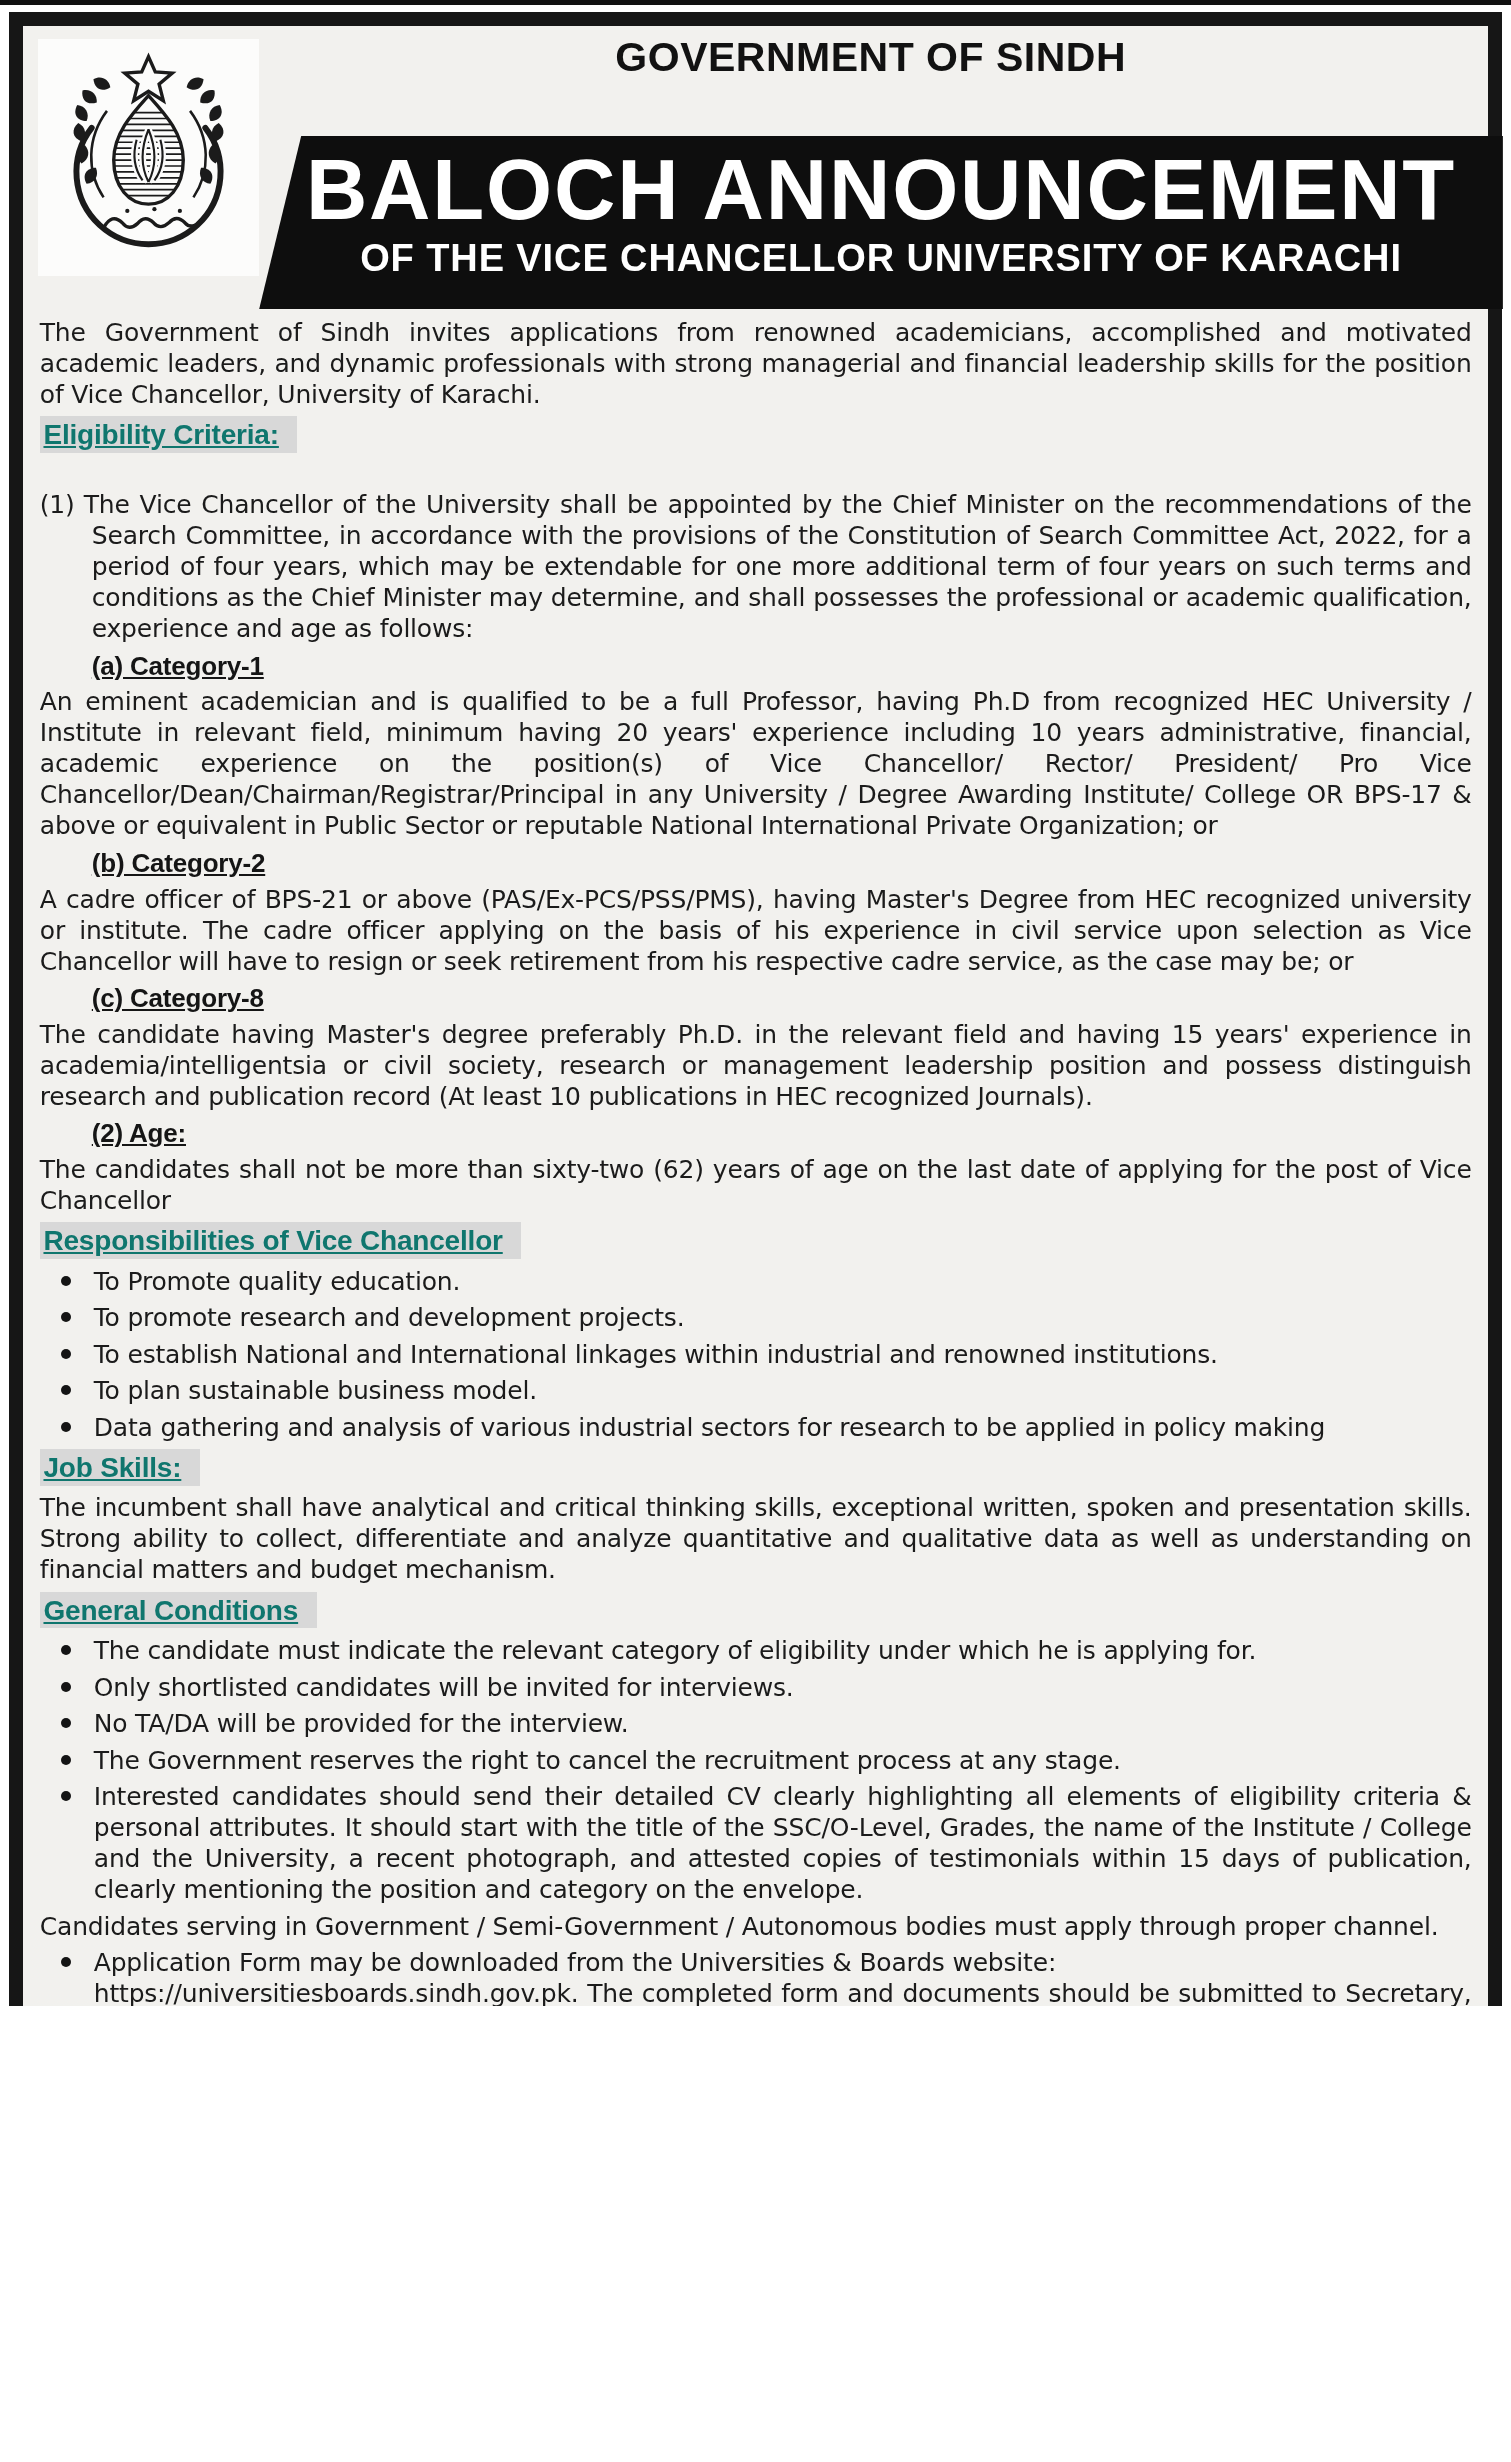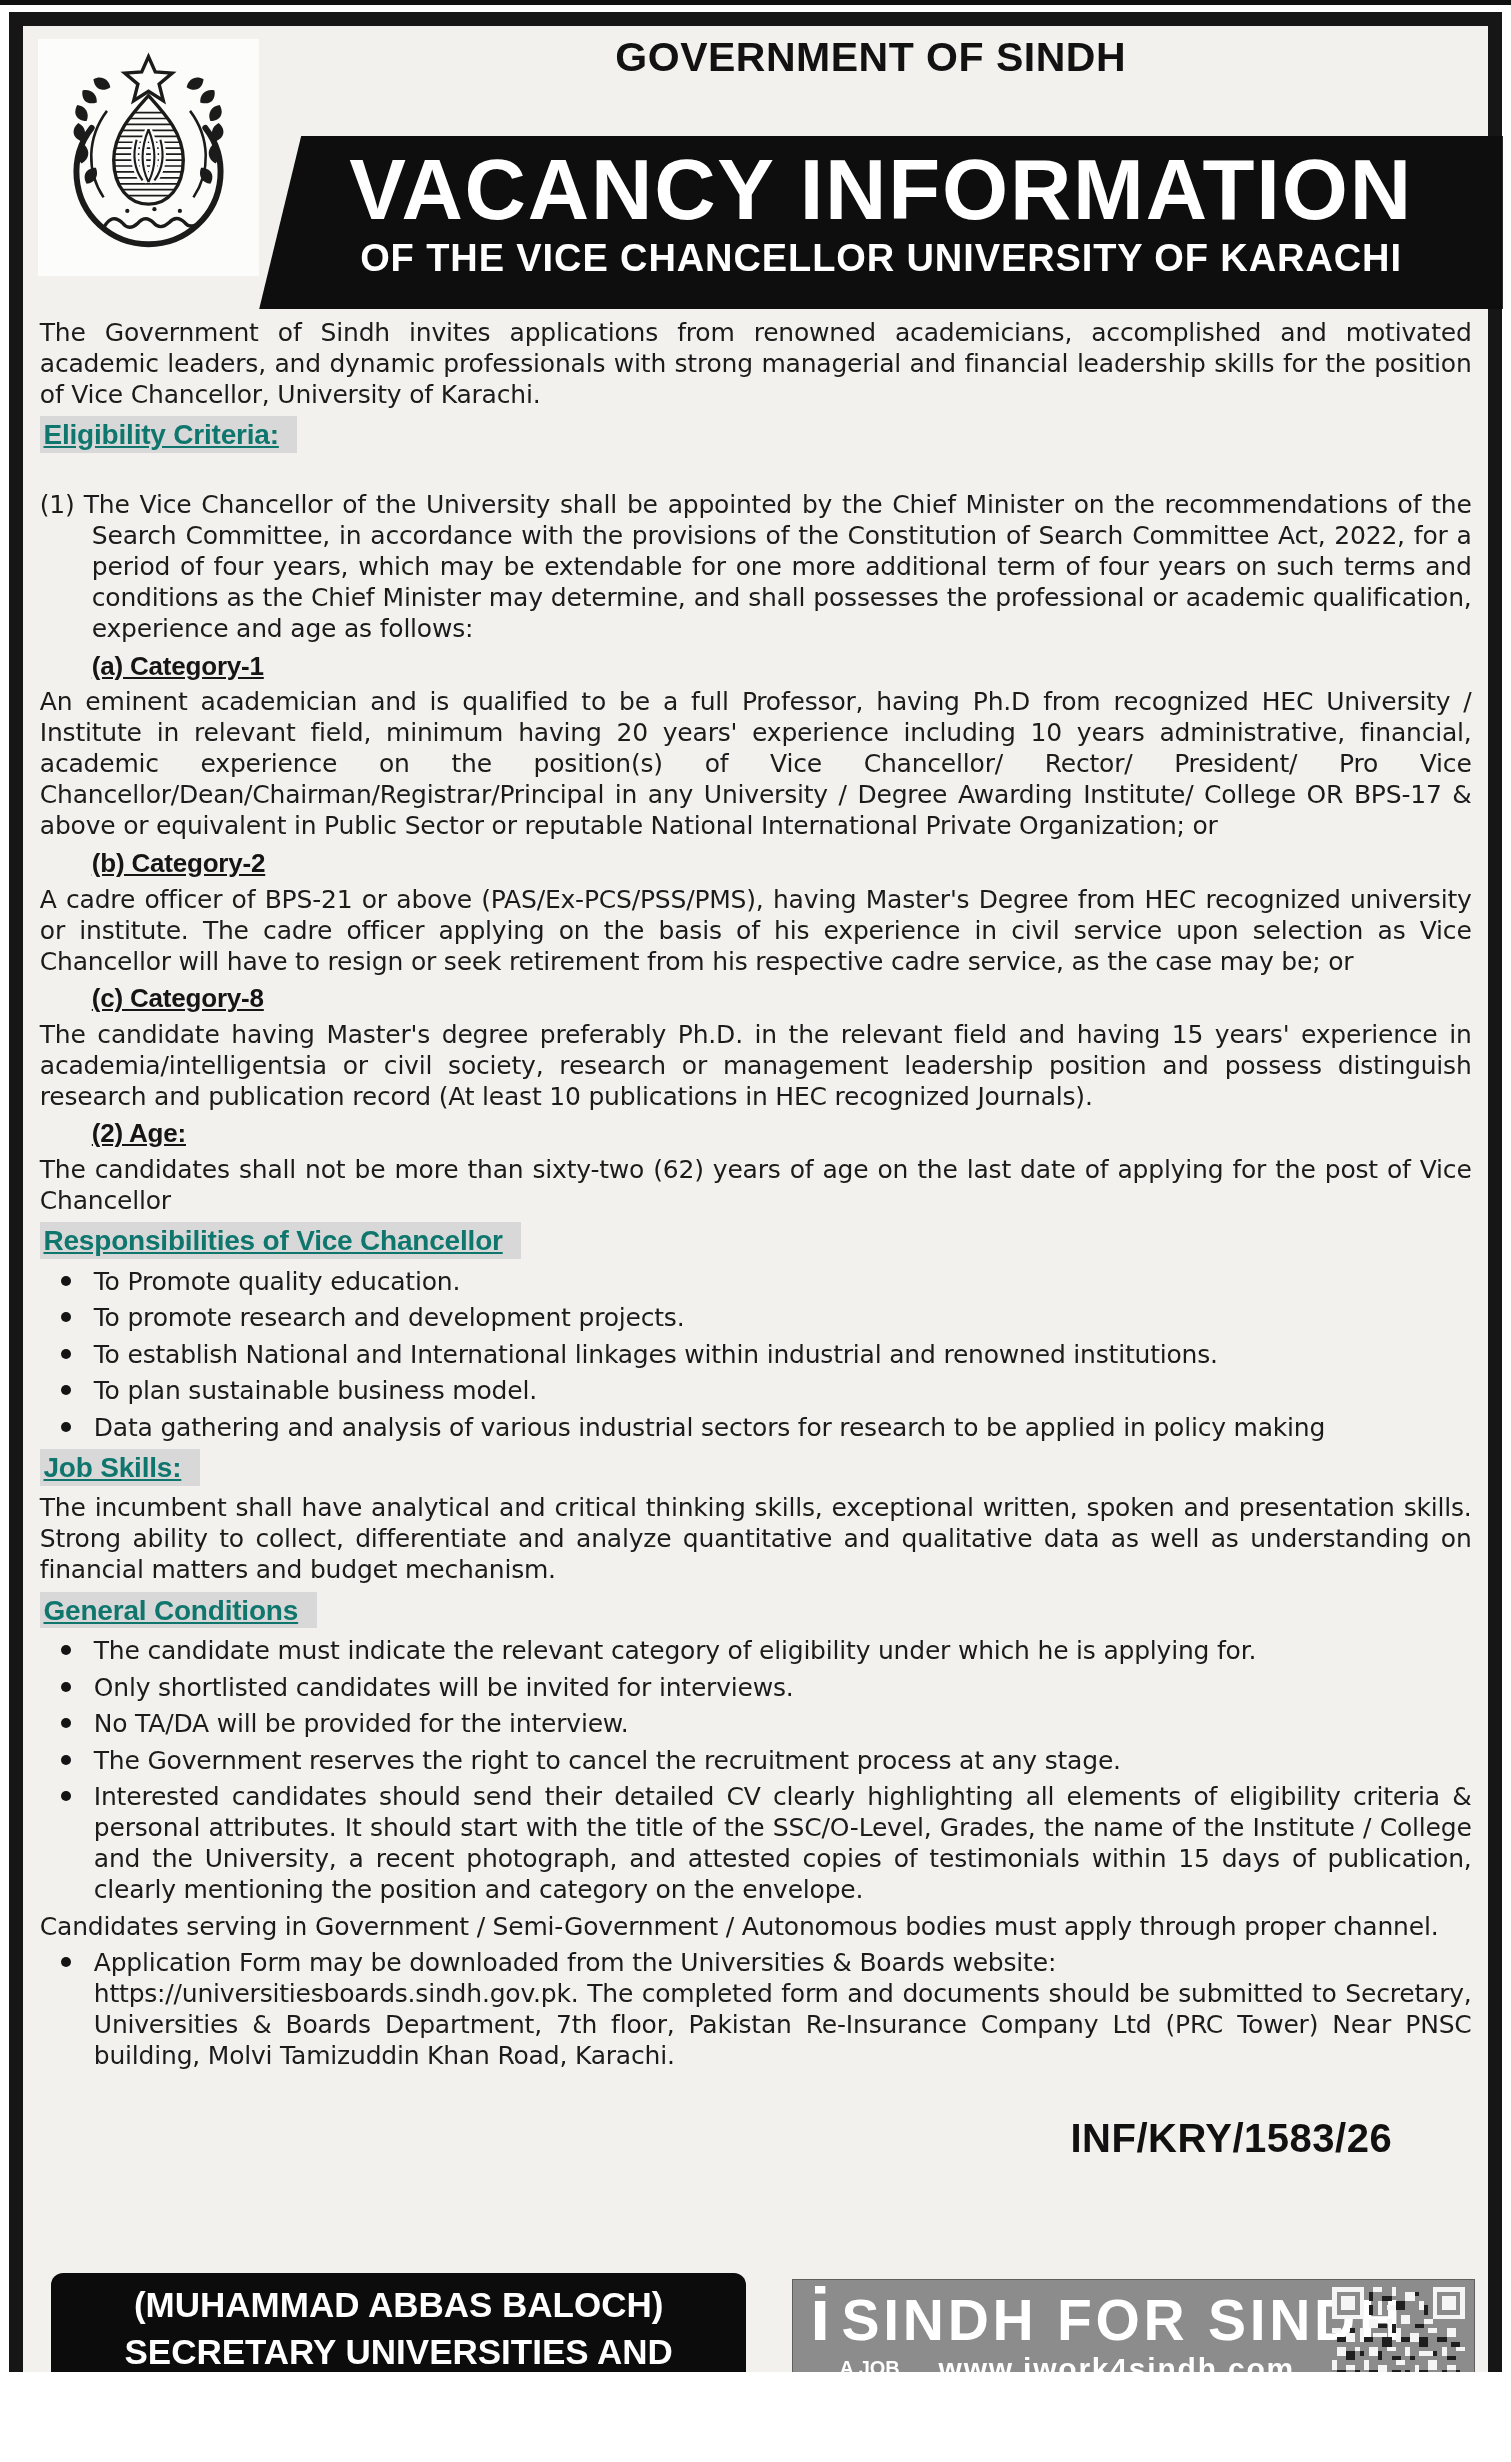--- a/index.html
+++ b/index.html
@@ -1,18 +1,18 @@
 <!DOCTYPE html>
 <html style="font-size:14.7px"><head>
 <meta charset="utf-8">
 <style>
   * { box-sizing: border-box; }
   html,body { margin:0; padding:0; background:#ffffff; }
   .page {
-    position:relative; width:1511px; height:2372px; background:#ffffff;
+    position:relative; width:1511px; height:2006px; background:#ffffff;
     font-family:"DejaVu Sans", sans-serif; overflow:hidden;
   }
   .topline { position:absolute; top:0; left:0; width:1511px; height:4.6px; background:#101010; }
   .frame {
     position:absolute; left:9.2px; top:12px; width:1493px; height:2437px;
     border:14px solid #161616; background:#f2f1ee;
   }
   
   .logo-box {
     position:absolute; left:14.7px; top:13px; width:221px; height:237px;
@@ -158,21 +158,21 @@
         <circle cx="122" cy="186" r="2.5" fill="#1b1b1b"></circle>
         <circle cx="152" cy="188" r="2.5" fill="#1b1b1b"></circle>
       </svg>
     </div>
 
     <div class="titles">
       <div class="gov-line">GOVERNMENT OF SINDH</div>
     </div>
 
     <div class="banner">
-      <div class="banner-title">VACANCY INFORMATION</div>
+      <div class="banner-title">BALOCH ANNOUNCEMENT</div>
       <div class="banner-sub">OF THE VICE CHANCELLOR UNIVERSITY OF KARACHI</div>
     </div>
 
     <div class="body">
 
       <p>The Government of Sindh invites applications from renowned academicians, accomplished and motivated academic leaders, and dynamic professionals with strong managerial and financial leadership skills for the position of Vice Chancellor, University of Karachi.</p>
 
       <div class="hwrap"><span class="h-gray">Eligibility Criteria:</span></div>
 
       <div class="clause">

